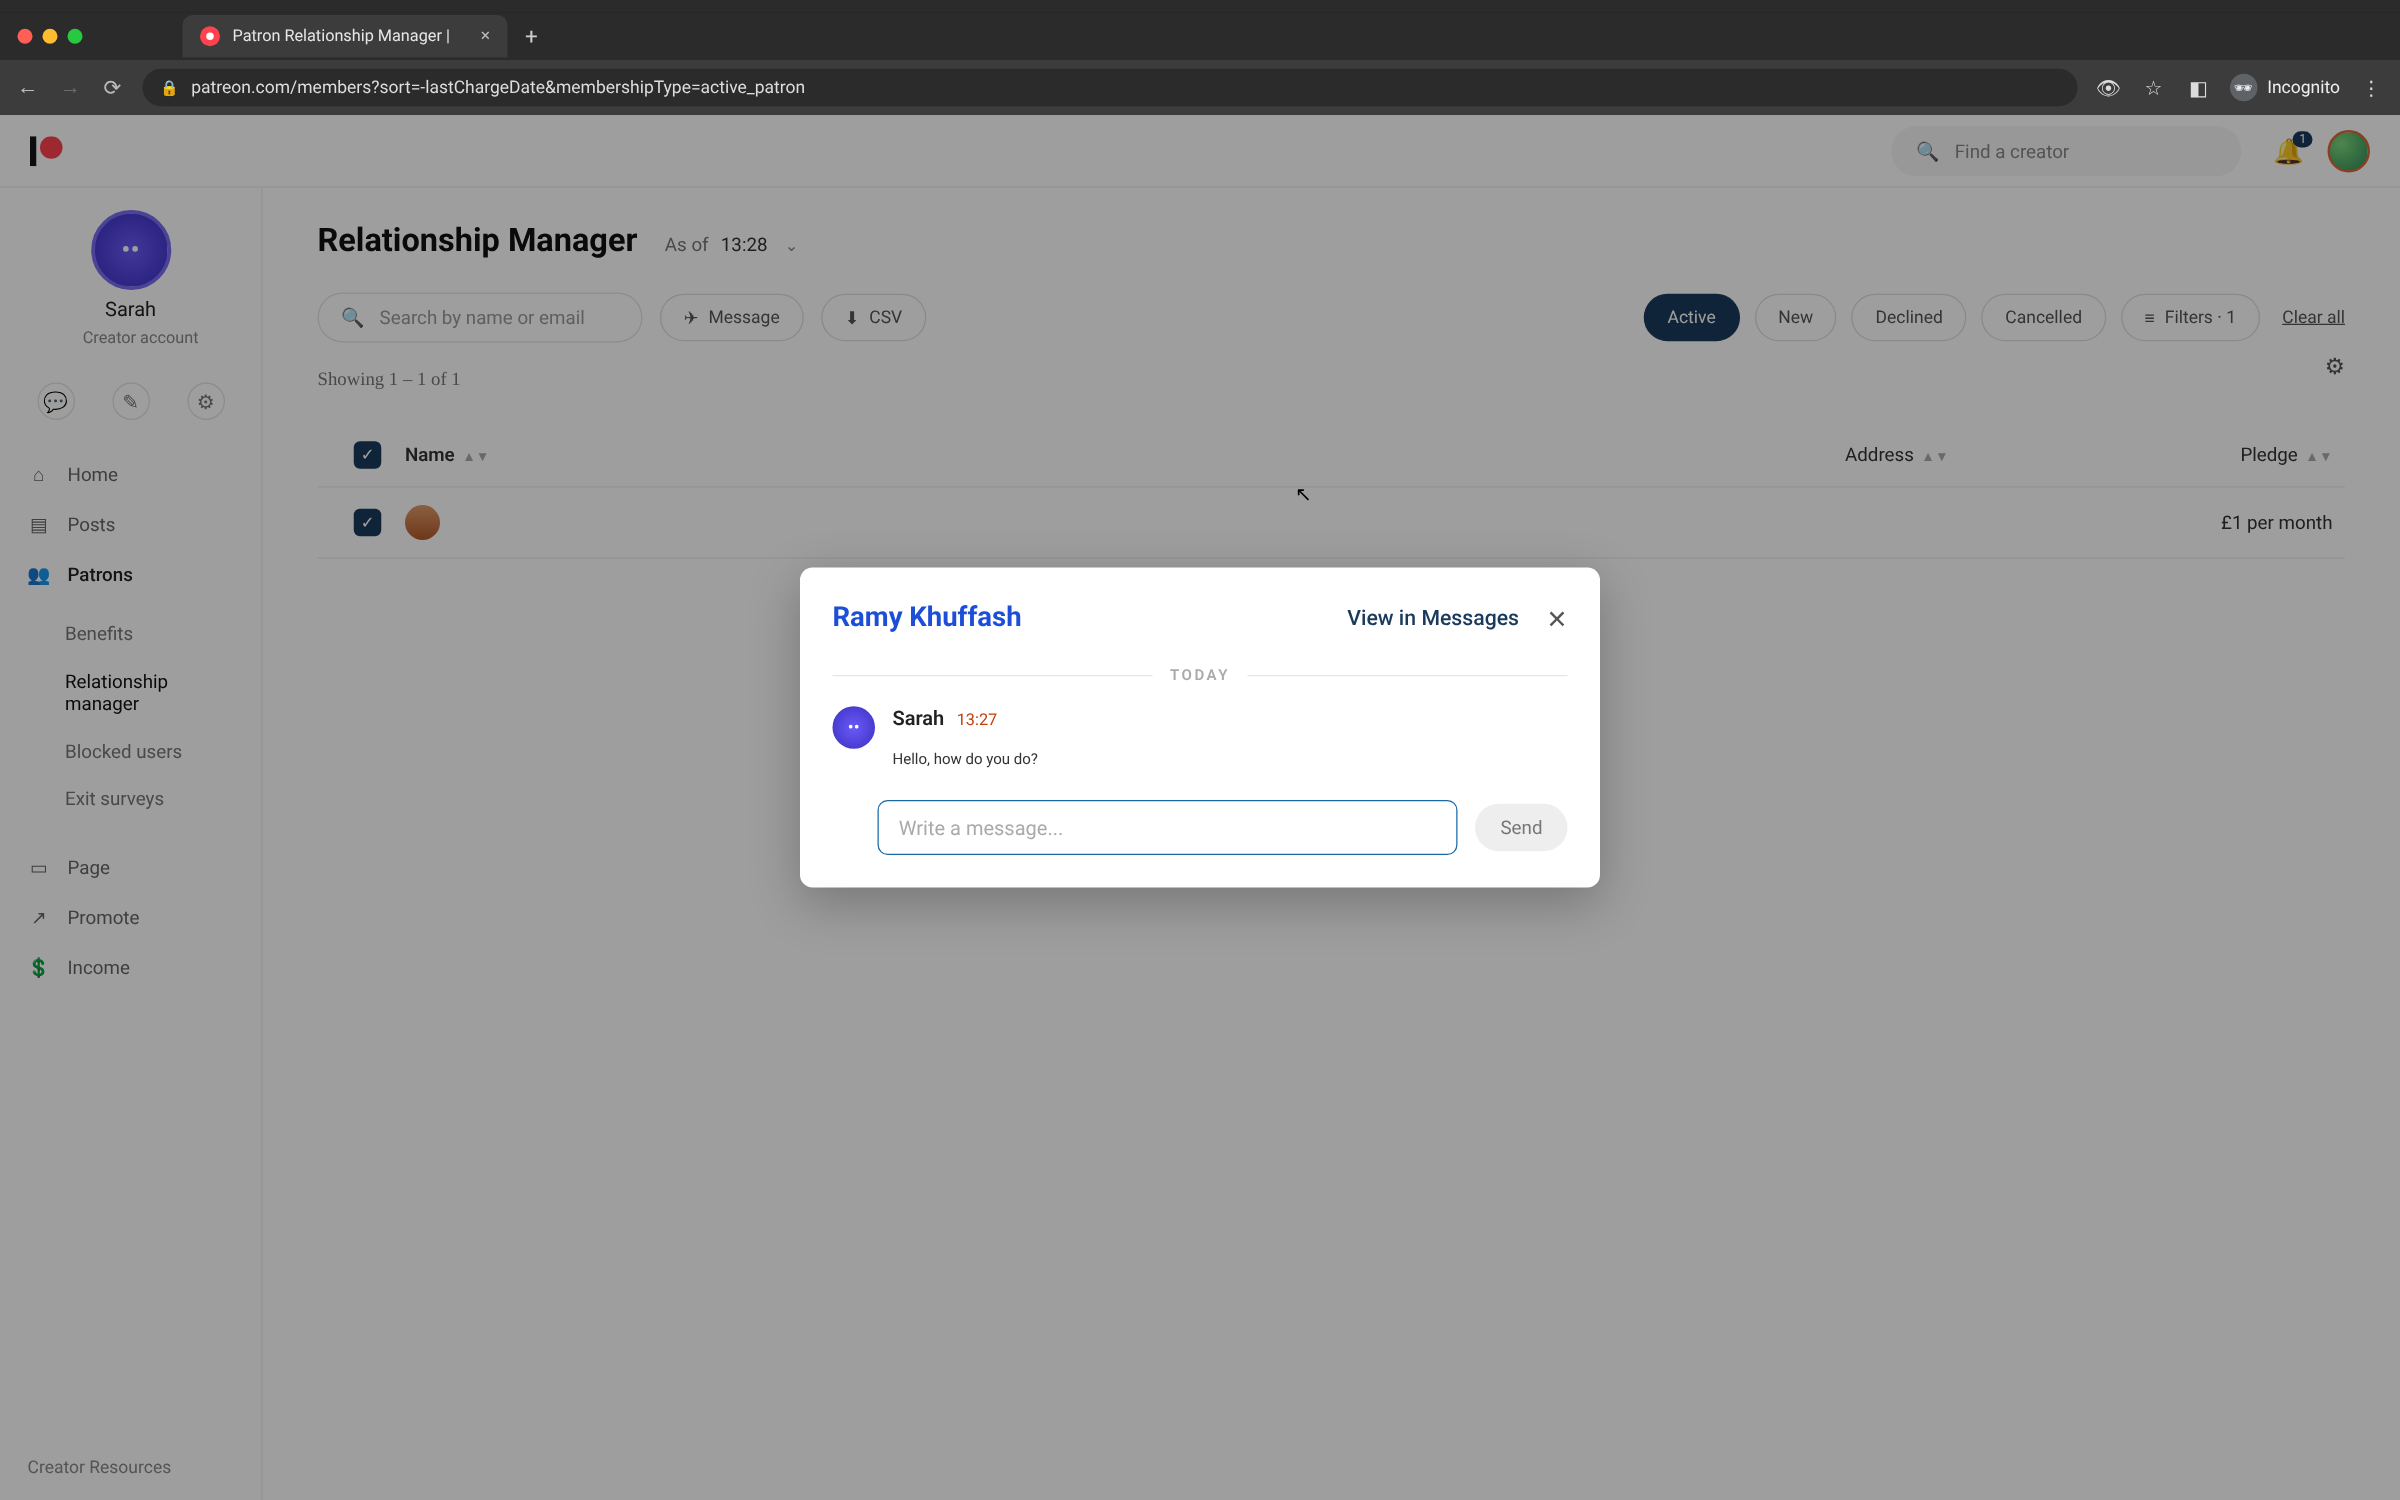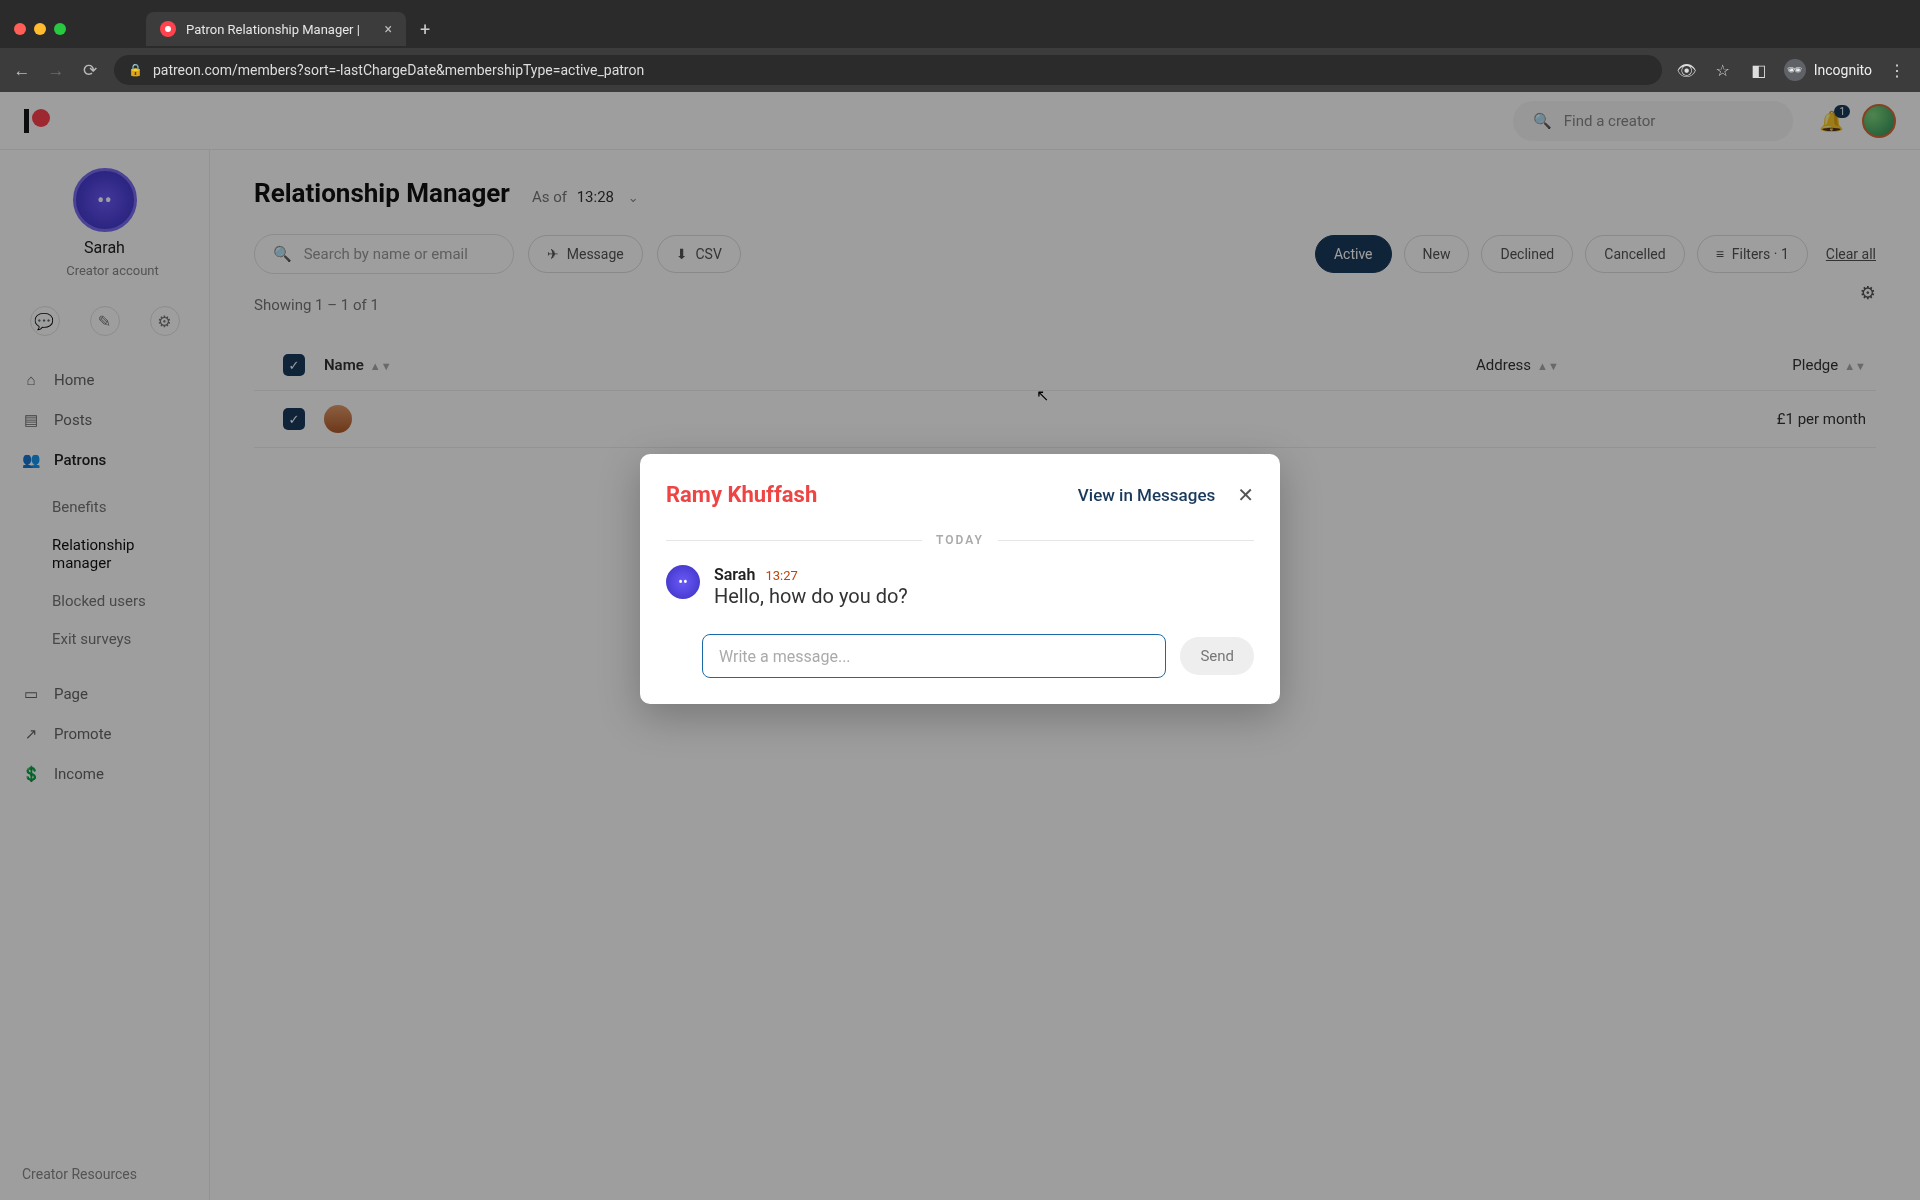--- a/index.html
+++ b/index.html
@@ -66,53 +66,53 @@
 .asof .time { color:#333; margin-left:6px; }
 .chev { color:#888; margin-left:10px; font-size:13px; }
 
 .controls-row { display:flex; align-items:center; gap:14px; margin-top:26px; }
 .search-box { display:flex; align-items:center; gap:12px; border:1px solid #e3e3e3; border-radius:22px; height:40px; padding:0 18px; width:260px; color:#999; font-size:15px; }
 .pill-btn { display:flex; align-items:center; gap:8px; border:1px solid #ddd; border-radius:20px; height:38px; padding:0 18px; color:#555; font-size:14px; background:#fff; }
 .pill-btn.dark { background:#1a3a5c; color:#fff; border-color:#1a3a5c; }
 .controls-right { margin-left:auto; display:flex; align-items:center; gap:12px;justify-content:flex-end; }
 .clear-all { color:#555; font-size:14px; text-decoration:underline; margin-left:6px; }
 
-.result-count { margin-top:22px; color:#777; font-size:15px; }
+.result-count { margin-top:22px; color:#777; font-size:15px;font-family:Liberation Serif, serif; }
 .table-gear { position:absolute; right:44px; top:132px; color:#555; font-size:18px; }
 
 .table { margin-top:26px; }
 .thead, .trow { display:flex; align-items:center; padding:14px 10px; border-bottom:1px solid #eee; }
 .th, .td { font-size:15px; color:#333; }
 .col-check { width:60px; display:flex; justify-content:center; }
 .chk { width:22px; height:22px; border-radius:5px; background:#1a3a5c; display:flex; align-items:center; justify-content:center; color:#fff; font-size:13px; }
 .col-name { width:380px; font-weight:600; }
 .col-email { flex:1; }
 .col-addr { width:220px; }
 .col-pledge { width:170px; text-align:right; }
 .sort { color:#aaa; font-size:11px; margin-left:6px; }
 .row-avatar { width:28px; height:28px; border-radius:50%; background: linear-gradient(#e29a6a,#b05a2a); margin-right:12px; display:inline-block; vertical-align:middle; }
 
 
 .scrim { position:absolute; inset:0; background:rgba(0,0,0,0.38); }
 .modal { position:absolute; left:50%; top:362px; transform:translateX(-50%); width:640px; background:#fff; border-radius:10px; box-shadow:0 12px 40px rgba(0,0,0,0.25); padding:28px 26px 26px; }
 .modal-head { display:flex; align-items:center; }
-.modal-title { font-size:22px; font-weight:700; color:#ef4444; }
+.modal-title { font-size:22px; font-weight:700; color:#1d4ed8; }
 .view-msgs { margin-left:auto; color:#1a3a5c; font-size:17px; font-weight:500; }
 .close-x { margin-left:22px; color:#555; font-size:20px; cursor:pointer; }
 
 .day-divider { display:flex; align-items:center; gap:14px; margin:26px 0 18px; }
 .day-divider .line { flex:1; height:1px; background:#e6e6e6; }
 .day-divider .lbl { color:#aaa; font-size:12px; letter-spacing:2px; font-weight:600; }
 
 .msg { display:flex; gap:14px; }
 .msg .mava { width:34px; height:34px; border-radius:50%; background: radial-gradient(circle at 50% 50%, #6a5af9, #3a2fbf); display:flex; align-items:center; justify-content:center; color:#fff; font-size:14px; flex-shrink:0; }
 .msg .mhead { display:flex; align-items:baseline; gap:10px; }
 .msg .mname { font-weight:600; color:#222; font-size:16px; }
 .msg .mtime { color:#c2410c; font-size:13px; }
-.msg .mbody { color:#333; font-size:20px; margin-top:0; }
+.msg .mbody { color:#333; font-size:12px; margin-top:16px; }
 
 .compose { display:flex; gap:14px; margin-top:26px;padding-left:36px; }
 .compose input { flex:1; height:44px; border:1.5px solid #1a6aa8; border-radius:8px; padding:0 16px; font-size:16px; color:#333; outline:none; }
 .compose input::placeholder { color:#aaa; }
 .send-btn { background:#eee; color:#777; border:none; border-radius:20px; height:38px; padding:0 20px; font-size:15px; align-self:center; }
 
 .cursor-arrow { position:absolute; left:826px; top:236px; font-size:16px; color:#000; pointer-events:none; }
 </style>
 </head>
 <body>

